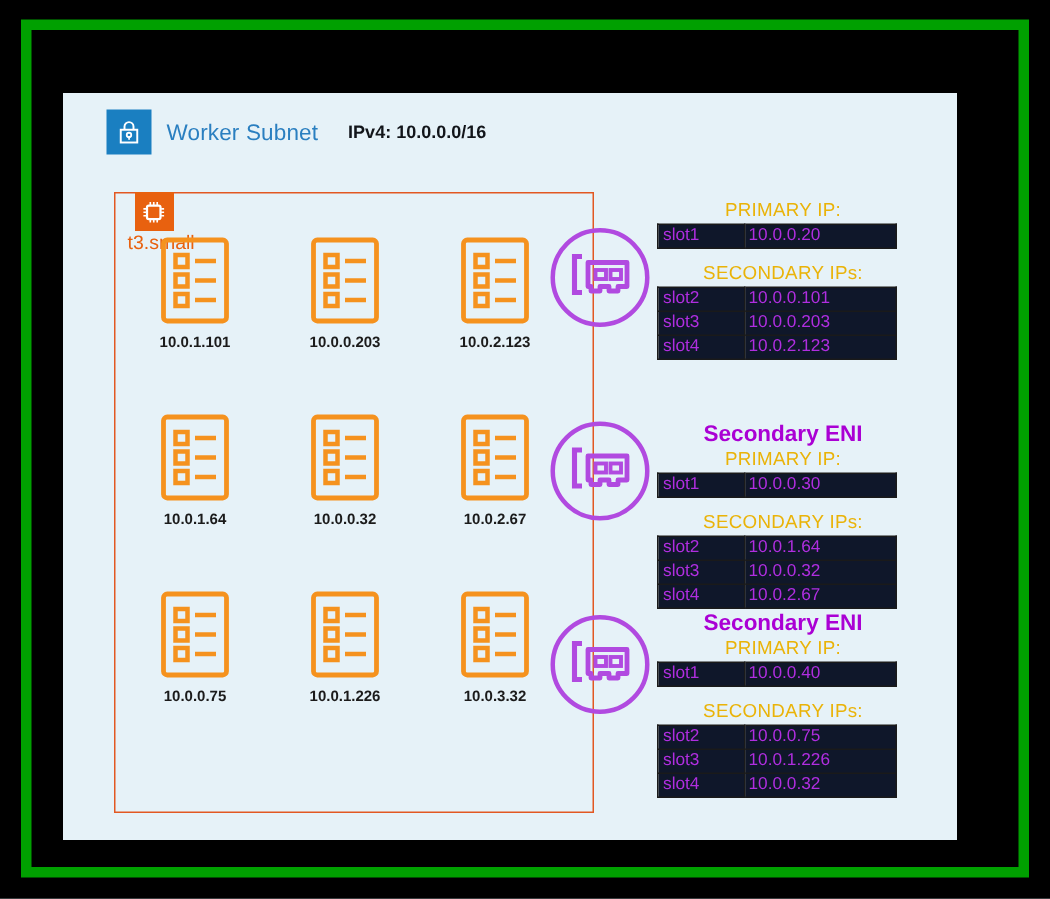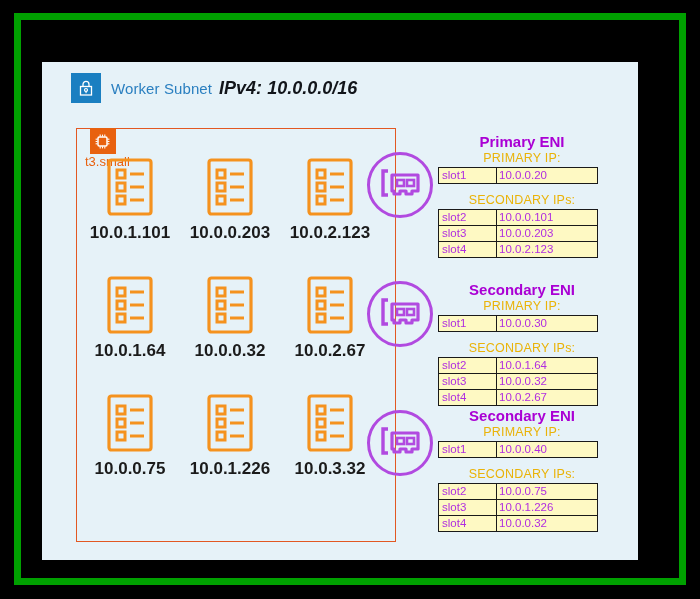--- a/index.html
+++ b/index.html
@@ -25,21 +25,21 @@
     display:flex;align-items:center;
   }
   .lock-box{
     width:30px;height:30px;background:#1a7fc1;
     display:flex;align-items:center;justify-content:center;flex:0 0 auto;
   }
   #subnet-title{
     color:#2a7fc0;font-size:15px;margin-left:10px;letter-spacing:.1px;
   }
   #ipv4-group{
-    margin-left:7px;font-size:18px;color:#12151a;white-space:nowrap;font-style:italic;
+    margin-left:20px;font-size:12px;color:#12151a;white-space:nowrap;
   }
   #ipv4-group .k{font-weight:bold;}
   #ipv4-group .v{font-weight:bold;}
 
   
   #instance-box{
     position:absolute;left:76px;top:128px;width:320px;height:414px;
     border:1.6px solid #e25822;box-sizing:border-box;background:transparent;
   }
   #instance-tag{
@@ -60,21 +60,21 @@
   }
   .pod-row{
     position:absolute;left:0;width:300px;height:110px;
     display:flex;justify-content:space-around;
   }
   .pod-cell{
     width:96px;display:flex;flex-direction:column;align-items:center;
   }
   .pod-icon{width:46px;height:58px;}
   .pod-label{
-    margin-top:7px;font-size:17px;font-weight:bold;color:#1b1b1b;
+    margin-top:7px;font-size:10px;font-weight:bold;color:#1b1b1b;
     white-space:nowrap;
   }
 
   
   .eni-circle{
     position:absolute;width:66px;height:66px;border-radius:50%;
     border:3.5px solid #b14ae0;box-sizing:border-box;
     display:flex;align-items:center;justify-content:center;
     background:transparent;
   }
@@ -89,21 +89,21 @@
     font-size:12.5px;color:#eab308;text-align:center;width:168px;
     margin:0 0 2px 8px;letter-spacing:.2px;
   }
   .eni-sub.secondary{margin-top:9px;}
   table.ip-table{
     border-collapse:collapse;width:160px;margin-left:8px;
     table-layout:fixed;
   }
   table.ip-table td{
     border:1.4px solid #1a1a1a;height:15px;font-size:11.5px;
-    color:#b02ee0;background:#fef9c3;padding:0 2px;line-height:13px;
+    color:#b02ee0;background:#0f172a;padding:0 2px;line-height:13px;
   }
   table.ip-table td.slot{width:52px;text-align:left;padding-left:3px;}
   table.ip-table td.ip{text-align:left;}
 </style>
 </head>
 <body>
 
 <div id="green-frame"></div>
 
 <div id="subnet-panel"></div>
@@ -296,21 +296,20 @@
     <div class="eni-circle" style="left: 367px; top: 152px;">
       <span>
 <svg viewBox="0 0 44 40" width="44" height="40" aria-hidden="true">
   <path d="M10 8 L5 8 L5 32 L10 32" fill="none" stroke="#b14ae0" stroke-width="3.4"></path>
   <path d="M14 12 L40 12 L40 28 L34 28 L34 31 L28 31 L28 28 L22 28 L22 31 L16 31 L16 28 L14 28 Z" fill="none" stroke="#b14ae0" stroke-width="3.2" stroke-linejoin="round"></path>
   <rect x="19" y="17" width="7" height="6" fill="none" stroke="#b14ae0" stroke-width="2.6"></rect>
   <rect x="29" y="17" width="7" height="6" fill="none" stroke="#b14ae0" stroke-width="2.6"></rect>
 </svg></span>
     </div>
     <div class="eni-block" style="left: 430px; top: 133px;">
-      <div class="eni-title">Primary ENI</div>
       <div class="eni-sub">PRIMARY IP:</div>
       <table class="ip-table">
         <tbody>
           <tr>
             <td class="slot">slot1</td>
             <td class="ip">10.0.0.20</td>
           </tr>
         </tbody>
       </table>
       <div class="eni-sub secondary">SECONDARY IPs:</div>

